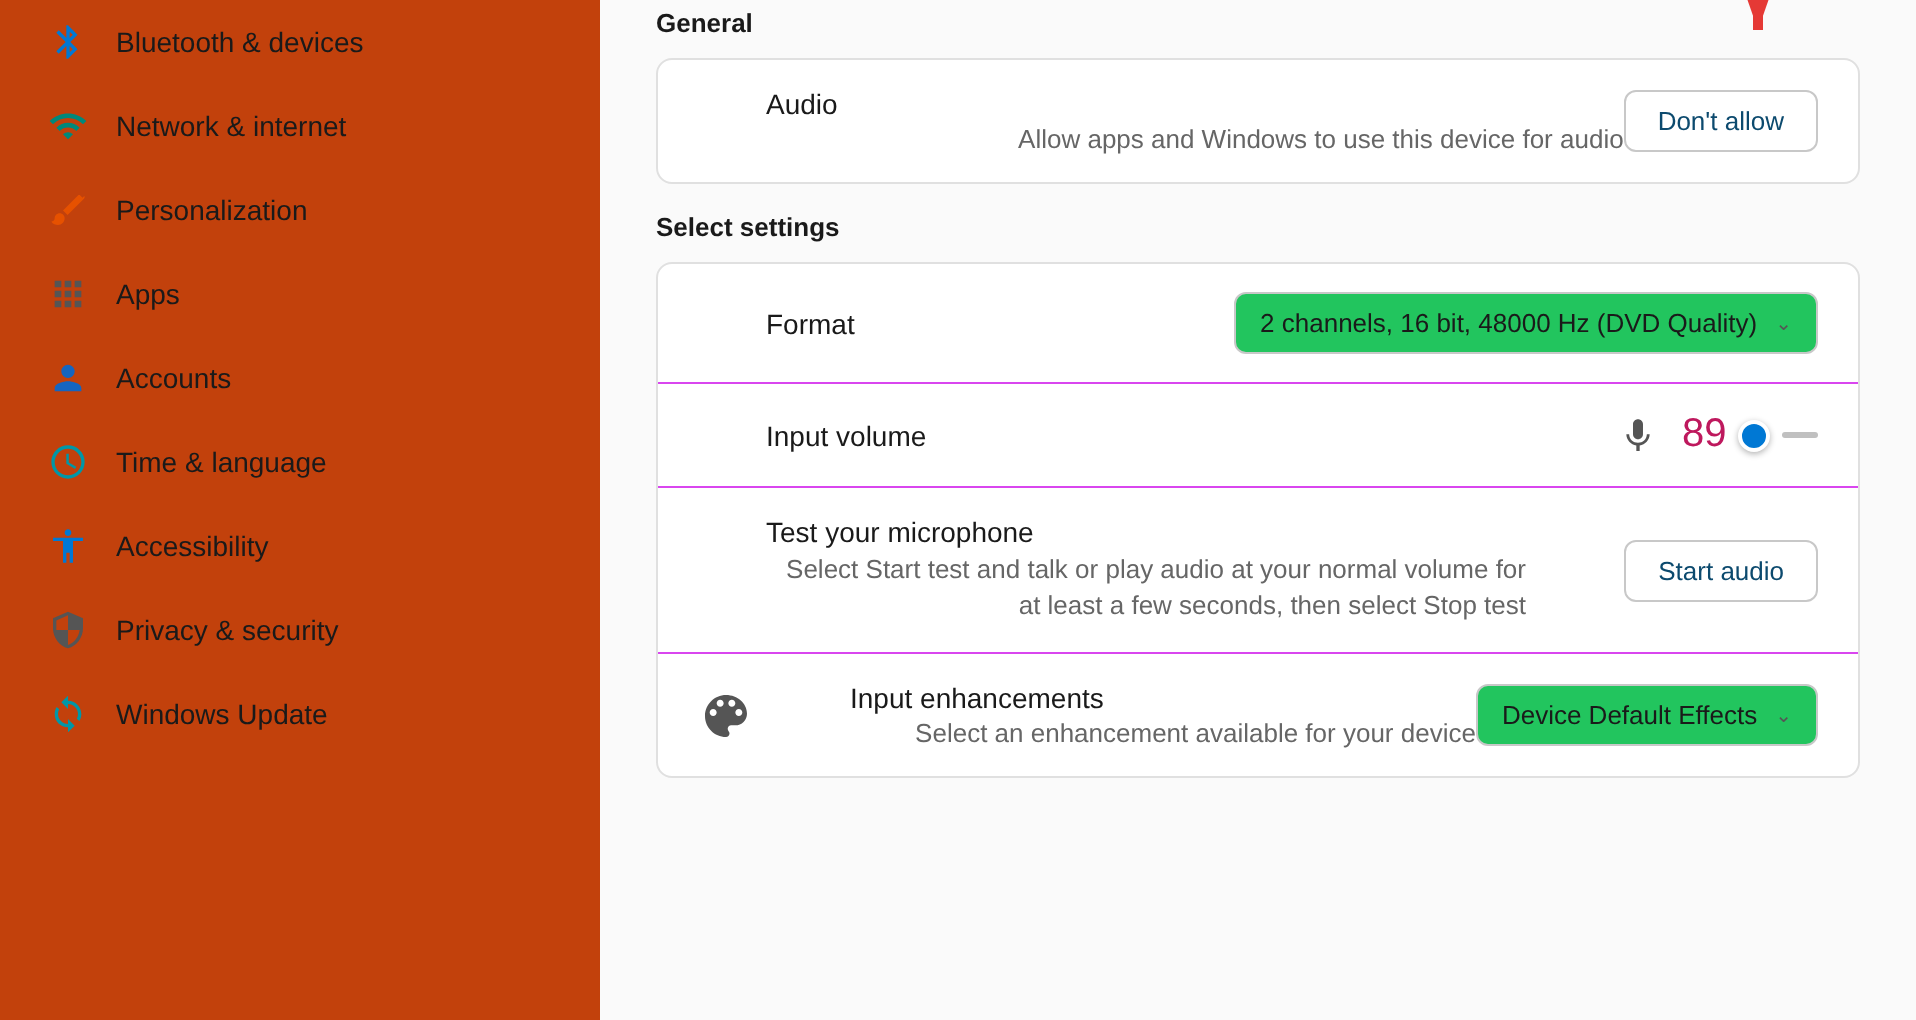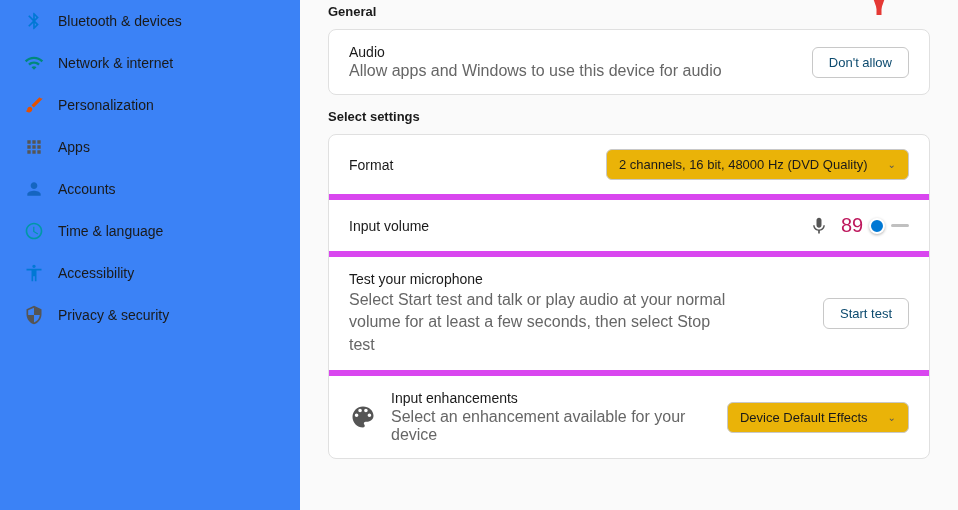--- a/index.html
+++ b/index.html
@@ -9,21 +9,21 @@
       width: 958px;
       height: 510px;
       overflow: hidden;
       display: flex;
     }
 
     
     .sidebar {
       width: 300px;
       min-width: 300px;
-      background: #3b82f6;
+      background: #c2410c;
       padding: 0;
       display: flex;
       flex-direction: column;
     }
     .sidebar-item {
       display: flex;
       align-items: center;
       padding: 10px 16px;
       cursor: pointer;
       border-radius: 6px;
@@ -60,62 +60,64 @@
       background: #ffffff;
       border-radius: 8px;
       border: 1px solid #e0e0e0;
       margin-bottom: 14px;
     }
 
     .card-row {
       display: flex;
       align-items: center;
       padding: 14px 20px;
-      border-bottom: 6px solid #d946ef;
+      border-bottom: 1px solid #d946ef;
     }
     .card-row:last-child {
       border-bottom: none;
     }
 
     .card-row-text {
       flex: 1;
+      margin-left: 34px;
     }
     .card-row-label {
       font-size: 14px;
       font-weight: 500;
       color: #1a1a1a;
     }
     .card-row-sublabel {
-      font-size: 16px;
+      font-size: 13px;
       color: #666;
       margin-top: 2px;
+      text-align: right;
     }
 
     .btn {
       background: #fff;
       border: 1px solid #c8c8c8;
       border-radius: 6px;
       padding: 7px 16px;
       font-size: 13px;
       cursor: pointer;
       color: #0c4a6e;
       white-space: nowrap;
     }
 
     .dropdown-btn {
-      background: #eab308;
+      background: #22c55e;
       border: 1px solid #c8c8c8;
       border-radius: 6px;
       padding: 7px 12px;
       font-size: 13px;
       cursor: pointer;
       color: #1a1a1a;
       display: flex;
       align-items: center;
-      gap: 20px;
+      gap: 9px;
       white-space: nowrap;
     }
     .chevron {
       font-size: 10px;
       color: #555;
     }
 
     
     .volume-row {
       display: flex;
@@ -262,20 +264,28 @@
 
   <div class="sidebar-item">
     <span class="sidebar-icon">
       <svg width="20" height="20" viewBox="0 0 24 24" fill="#555">
           <path d="M12 1L3 5v6c0 5.55 3.84 10.74 9 12 5.16-1.26 9-6.45 9-12V5l-9-4zm0 10.99h7c-.53 4.12-3.28 7.79-7 8.94V12H5V6.3l7-3.11v8.8z"></path>
         </svg>
     </span>
     <span>Privacy &amp; security</span>
   </div>
 
+  <div class="sidebar-item">
+    <span class="sidebar-icon">
+      <svg width="20" height="20" viewBox="0 0 24 24" fill="#0097a7">
+          <path d="M12 4V1L8 5l4 4V6c3.31 0 6 2.69 6 6 0 1.01-.25 1.97-.7 2.8l1.46 1.46C19.54 15.03 20 13.57 20 12c0-4.42-3.58-8-8-8zm0 14c-3.31 0-6-2.69-6-6 0-1.01.25-1.97.7-2.8L5.24 7.74C4.46 8.97 4 10.43 4 12c0 4.42 3.58 8 8 8v3l4-4-4-4v3z"></path>
+        </svg>
+    </span>
+    <span>Windows Update</span>
+  </div>
 </nav>
 
 <main class="main-content">
 
   <div class="section-title">General</div>
   <div class="card">
     <div class="card-row arrow-container">
       <div class="card-row-text">
         <div class="card-row-label">Audio</div>
         <div class="card-row-sublabel">Allow apps and Windows to use this device for audio</div>
@@ -325,21 +335,21 @@
           <div class="slider-end"></div>
         </div>
       </div>
     </div>
 
     <div class="card-row">
       <div class="card-row-text">
         <div class="card-row-label">Test your microphone</div>
         <div class="card-row-sublabel" style="max-width: 380px; line-height: 1.4;">Select Start test and talk or play audio at your normal volume for at least a few seconds, then select Stop test</div>
       </div>
-      <button class="btn">Start test</button>
+      <button class="btn">Start audio</button>
     </div>
 
     <div class="card-row">
       <div class="enhancement-icon">
         <svg width="28" height="28" viewBox="0 0 24 24" fill="#555">
           <path d="M12 3c-4.97 0-9 4.03-9 9s4.03 9 9 9c.83 0 1.5-.67 1.5-1.5 0-.39-.15-.74-.39-1.01-.23-.26-.38-.61-.38-.99 0-.83.67-1.5 1.5-1.5H16c2.76 0 5-2.24 5-5 0-4.42-4.03-8-9-8zm-5.5 9c-.83 0-1.5-.67-1.5-1.5S5.67 9 6.5 9 8 9.67 8 10.5 7.33 12 6.5 12zm3-4C8.67 8 8 7.33 8 6.5S8.67 5 9.5 5s1.5.67 1.5 1.5S10.33 8 9.5 8zm5 0c-.83 0-1.5-.67-1.5-1.5S13.67 5 14.5 5s1.5.67 1.5 1.5S15.33 8 14.5 8zm3 4c-.83 0-1.5-.67-1.5-1.5S16.67 9 17.5 9s1.5.67 1.5 1.5-.67 1.5-1.5 1.5z"></path>
         </svg>
       </div>
       <div class="card-row-text">
         <div class="card-row-label">Input enhancements</div>

